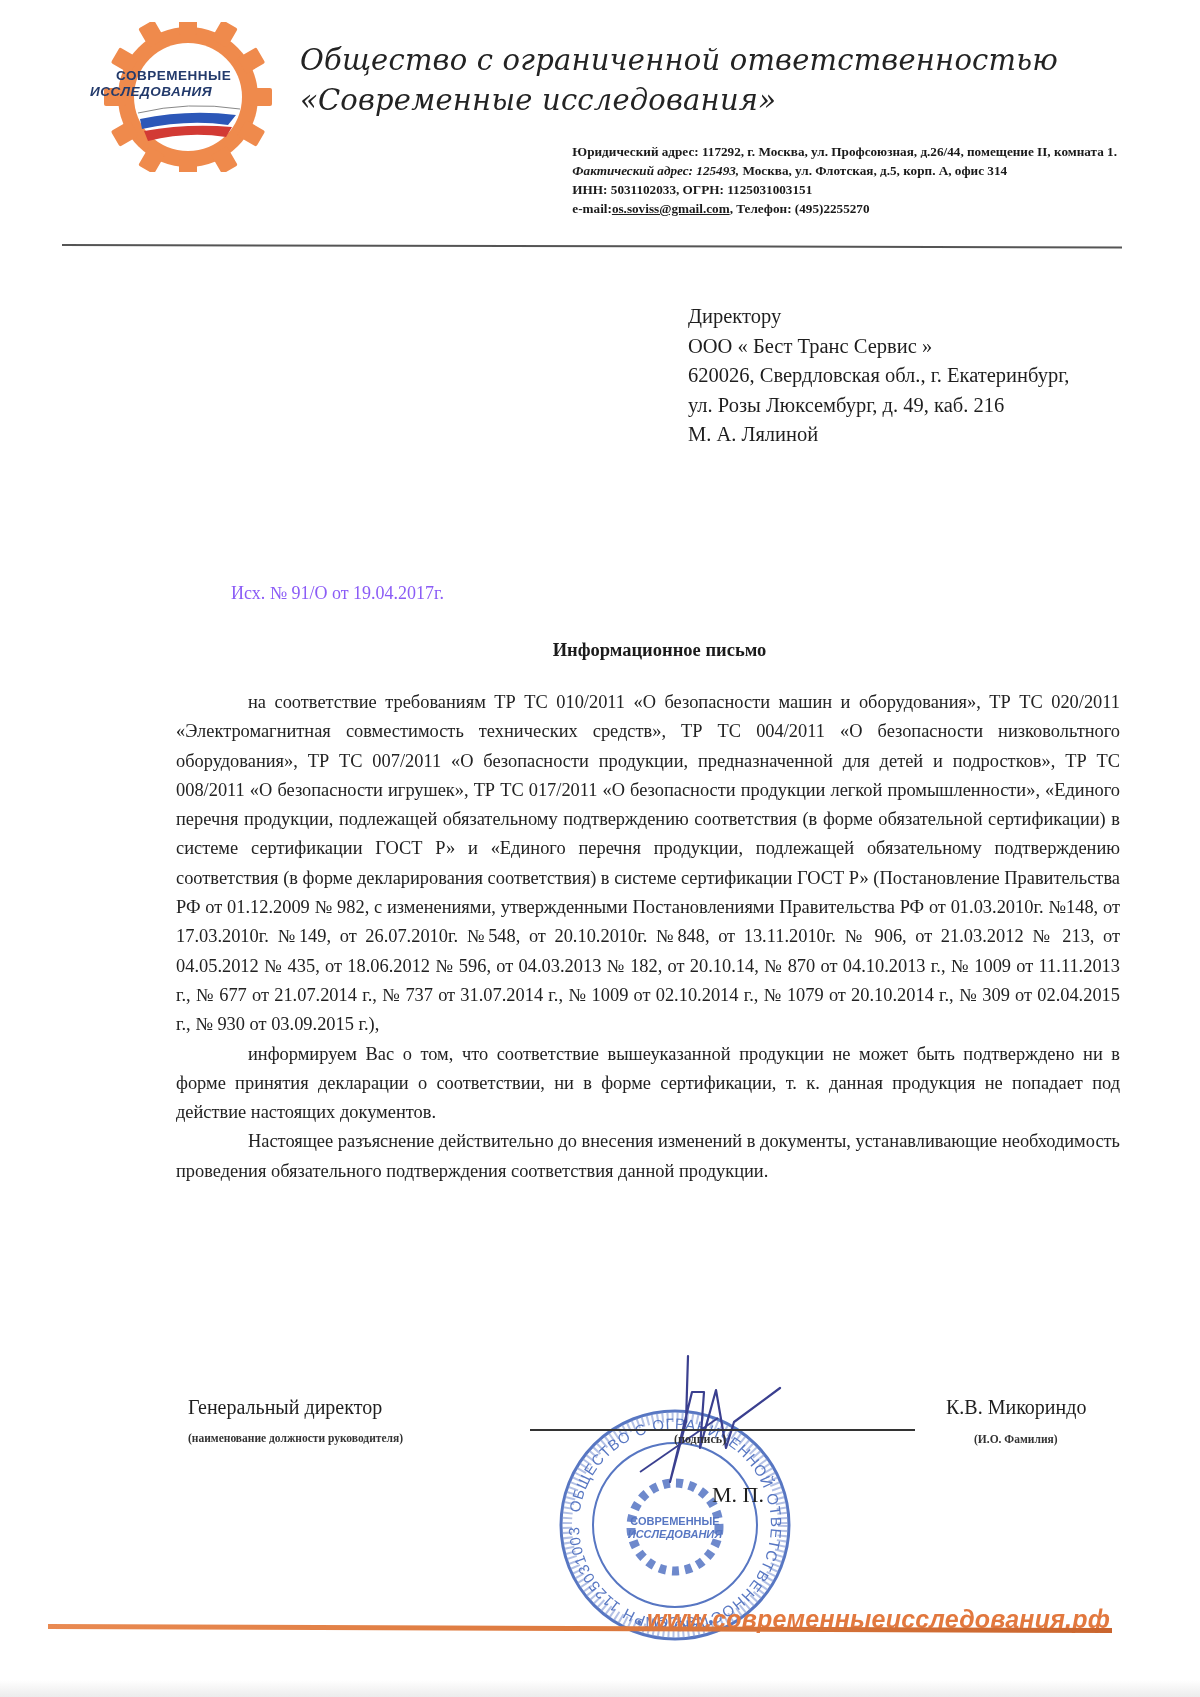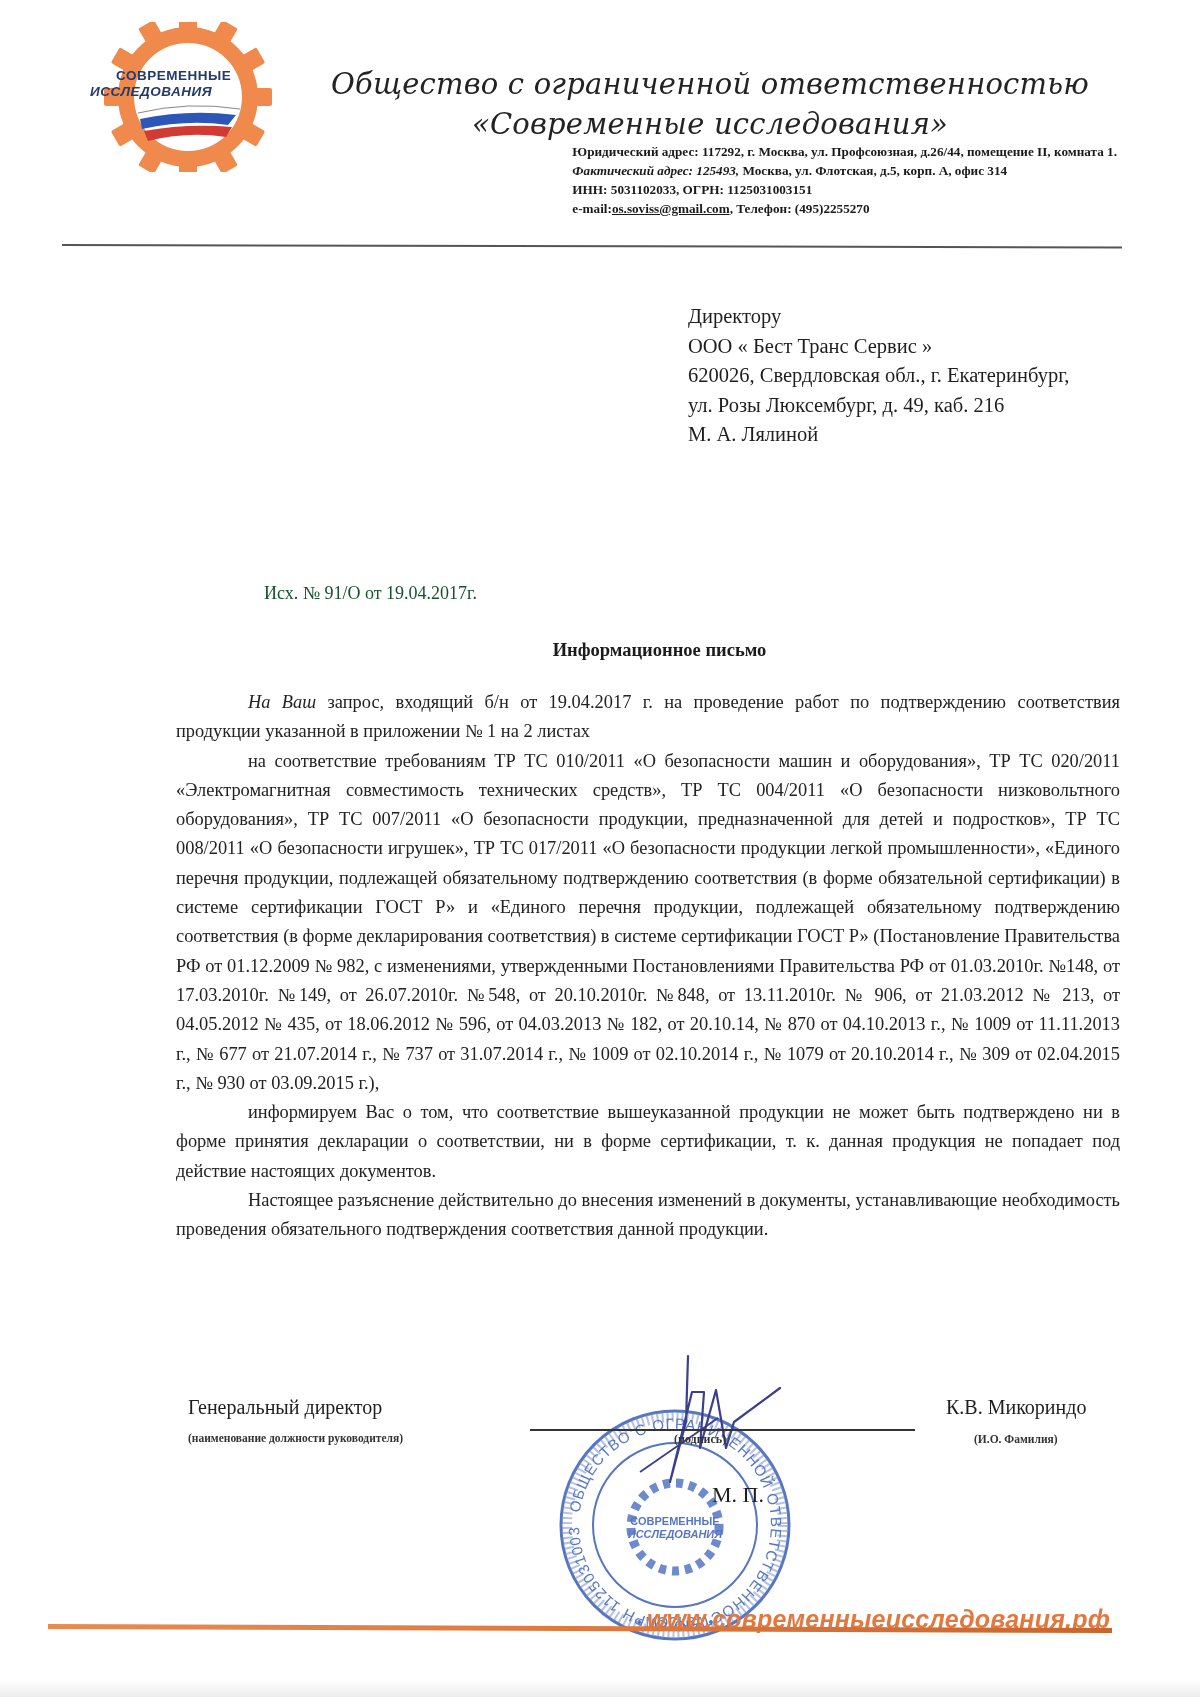--- a/index.html
+++ b/index.html
@@ -10,22 +10,22 @@
       overflow: hidden;
       font-family: "Liberation Serif", serif;
       color: #1e1e1e;
     }
     .page { position: absolute; inset: 0; }
 
     
     .logo { position: absolute; left: 88px; top: 22px; width: 232px; height: 150px; }
     .company-title {
       position: absolute; left: 300px; top: 40px; width: 820px;
-      text-align: center; font-style: italic; font-family: "DejaVu Serif", serif;
-      font-size: 29px; line-height: 40px; color: #232323; letter-spacing: 0.2px; margin-top: 24px;
+      text-align: left; font-style: italic; font-family: "DejaVu Serif", serif;
+      font-size: 29px; line-height: 40px; color: #232323; letter-spacing: 0.2px;
     }
     .company-title div { white-space: nowrap; }
     .requisites {
       position: absolute; right: 83px; top: 142px; text-align: left;
       font-weight: bold; font-size: 13.2px; line-height: 19px; color: #1a1a1a;
     }
     .requisites .line { white-space: nowrap; }
     .requisites .em { font-style: italic; }
     .requisites .link { text-decoration: underline; }
     .header-rule {
@@ -34,21 +34,21 @@
     }
 
     
     .addressee {
       position: absolute; left: 688px; top: 302px;
       font-size: 20.5px; line-height: 29.5px; color: #1e1e1e;
     }
     .addressee div { white-space: nowrap; }
 
     .outgoing-ref {
-      position: absolute; left: 264px; top: 583px; font-size: 18px; color: #14532d;
+      position: absolute; left: 231px; top: 583px; font-size: 18px; color: #8b5cf6;
     }
     .doc-title {
       position: absolute; left: 0; right: 0; top: 640px; padding-left: 119px;
       text-align: center; font-weight: bold; font-size: 18.5px; color: #1b1b1b;
     }
 
     
     .body-text {
       position: absolute; left: 176px; width: 944px; top: 688px;
       font-size: 18.4px; line-height: 29.3px; color: #222;
@@ -158,21 +158,20 @@
     <div>ООО « Бест Транс Сервис »</div>
     <div>620026, Свердловская обл., г. Екатеринбург,</div>
     <div>ул. Розы Люксембург, д. 49, каб. 216</div>
     <div>М. А. Лялиной</div>
   </div>
 
   <div class="outgoing-ref">Исх. № 91/О от 19.04.2017г.</div>
   <div class="doc-title">Информационное письмо</div>
 
   <div class="body-text">
-    <p class="last"><span class="ital">На Ваш</span><span> запрос, входящий б/н от 19.04.2017 г. на проведение работ по подтверждению соответствия продукции указанной в приложении № 1 на 2 листах</span></p>
     <p class="last">на соответствие требованиям ТР ТС 010/2011 «О безопасности машин и оборудования», ТР ТС 020/2011 «Электромагнитная совместимость технических средств», ТР ТС 004/2011 «О безопасности низковольтного оборудования», ТР ТС 007/2011 «О безопасности продукции, предназначенной для детей и подростков», ТР ТС 008/2011 «О безопасности игрушек», ТР ТС 017/2011 «О безопасности продукции легкой промышленности», «Единого перечня продукции, подлежащей обязательному подтверждению соответствия (в форме обязательной сертификации) в системе сертификации ГОСТ Р» и «Единого перечня продукции, подлежащей обязательному подтверждению соответствия (в форме декларирования соответствия) в системе сертификации ГОСТ Р» (Постановление Правительства РФ от 01.12.2009 № 982, с изменениями, утвержденными Постановлениями Правительства РФ от 01.03.2010г. №148, от 17.03.2010г. №149, от 26.07.2010г. №548, от 20.10.2010г. №848, от 13.11.2010г. № 906, от 21.03.2012 № 213, от 04.05.2012 № 435, от 18.06.2012 № 596, от 04.03.2013 № 182, от 20.10.14, № 870 от 04.10.2013 г., № 1009 от 11.11.2013 г., № 677 от 21.07.2014 г., № 737 от 31.07.2014 г., № 1009 от 02.10.2014 г., № 1079 от 20.10.2014 г., № 309 от 02.04.2015 г., № 930 от 03.09.2015 г.),</p>
     <p class="last">информируем Вас о том, что соответствие вышеуказанной продукции не может быть подтверждено ни в форме принятия декларации о соответствии, ни в форме сертификации, т. к. данная продукция не попадает под действие настоящих документов.</p>
     <p class="last">Настоящее разъяснение действительно до внесения изменений в документы, устанавливающие необходимость проведения обязательного подтверждения соответствия данной продукции.</p>
   </div>
 
   <svg class="stamp" viewBox="0 0 240 240">
     <defs>
       <path id="stampArc" d="M120,120 m-96,0 a96,96 0 1,1 192,0 a96,96 0 1,1 -192,0"></path>
     </defs>
     <circle cx="120" cy="120" r="114" fill="none" stroke="#3a5fb8" stroke-width="3"></circle>

